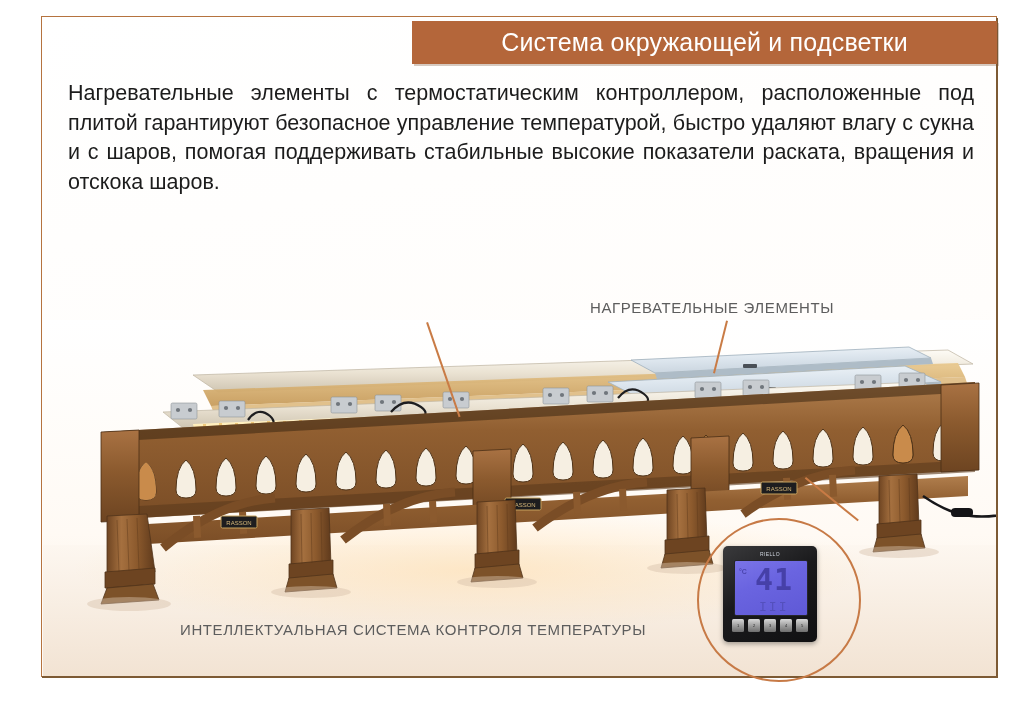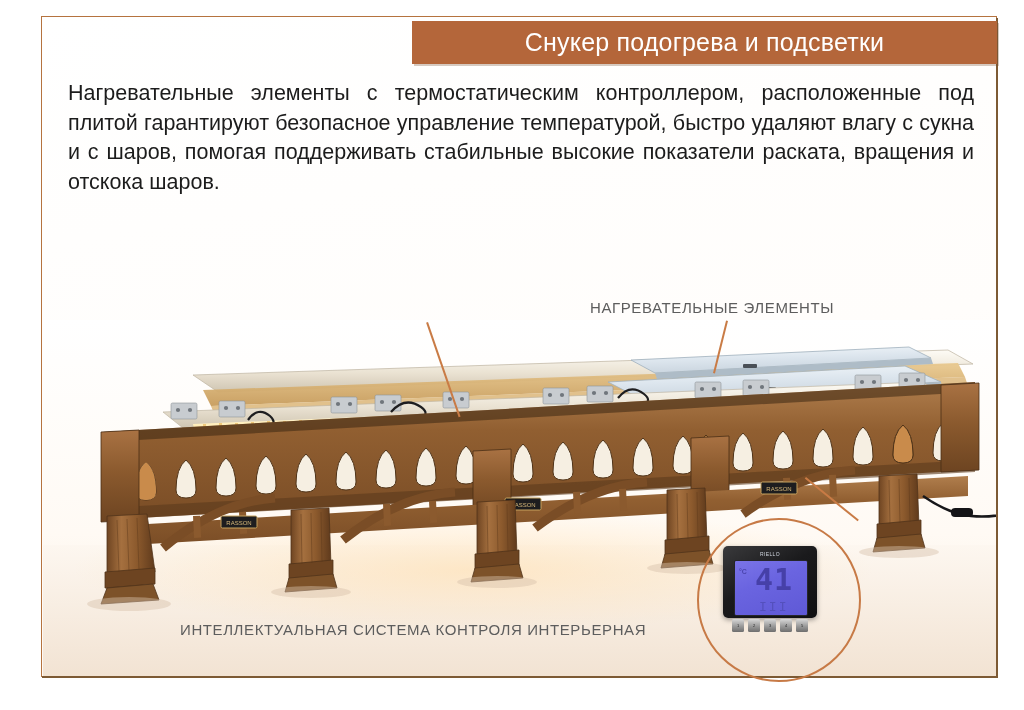--- a/index.html
+++ b/index.html
@@ -121,21 +121,21 @@
     inset: 0;
     border-radius: 50%;
     border: 2.2px solid #c77a46;
     box-sizing: border-box;
   }
   #thermo-device {
     position: absolute;
     left: 26px;
     top: 28px;
     width: 94px;
-    height: 72px;
+    height: 96px;
     background: linear-gradient(150deg, #3a3a3c 0%, #1a1a1c 45%, #101012 100%);
     border-radius: 5px;
     box-shadow: 0 2px 5px rgba(0,0,0,0.35);
   }
   #thermo-brand {
     position: absolute;
     left: 0; right: 0; top: 5px;
     text-align: center;
     color: #cfd4dd;
     font-size: 5px;
@@ -211,21 +211,21 @@
 <body>
 
 <div id="page">
 
   <div id="frame-inner-fill"></div>
   <div id="frame"></div>
   <div id="frame-bottom-shadow"></div>
   <div id="frame-right-shadow"></div>
 
   <div id="title-banner">
-    <span id="title-text">Снукер подогрева и подсветки</span>
+    <span id="title-text">Система окружающей и подсветки</span>
   </div>
 
   <div id="body-copy">
     <p class="para-just">Нагревательные элементы с термостатическим контроллером, расположенные под плитой гарантируют безопасное управление температурой, быстро удаляют влагу с сукна и с шаров, помогая поддерживать стабильные высокие показатели раската, вращения и отскока шаров.</p>
   </div>
 
   <div id="photo">
     <svg width="953" height="356" viewBox="0 0 953 356" xmlns="http://www.w3.org/2000/svg">
       <defs>
         <linearGradient id="bgGrad" x1="0" y1="0" x2="0" y2="1">
@@ -499,21 +499,21 @@
       <ellipse cx="644" cy="248" rx="40" ry="6" fill="#d8c2ab" opacity="0.45"></ellipse>
       <ellipse cx="856" cy="232" rx="40" ry="6" fill="#d8c2ab" opacity="0.45"></ellipse>
     </svg>
   </div>
 
   <div class="leader" style="left:428px; top:322px; width:100px; transform: rotate(71deg);"></div>
   <div class="leader" style="left:728px; top:321px; width:54px; transform: rotate(104deg);"></div>
   <div class="leader" style="left:806px; top:477px; width:68px; transform: rotate(39deg);"></div>
 
   <div class="callout" id="callout-heating">НАГРЕВАТЕЛЬНЫЕ ЭЛЕМЕНТЫ</div>
-  <div class="callout" id="callout-thermo">ИНТЕЛЛЕКТУАЛЬНАЯ СИСТЕМА КОНТРОЛЯ ИНТЕРЬЕРНАЯ</div>
+  <div class="callout" id="callout-thermo">ИНТЕЛЛЕКТУАЛЬНАЯ СИСТЕМА КОНТРОЛЯ ТЕМПЕРАТУРЫ</div>
 
   <div id="thermo-inset">
     <div id="thermo-circle"></div>
     <div id="thermo-device">
       <div id="thermo-brand">RIELLO</div>
       <div id="thermo-lcd">
         <div id="thermo-mode">°C</div>
         <div id="thermo-temp">41</div>
         <div id="thermo-sub">III</div>
       </div>

